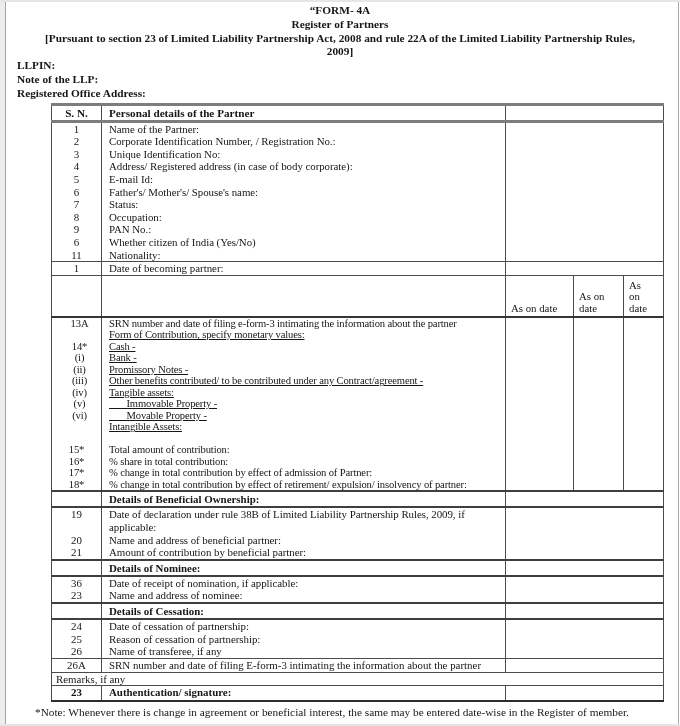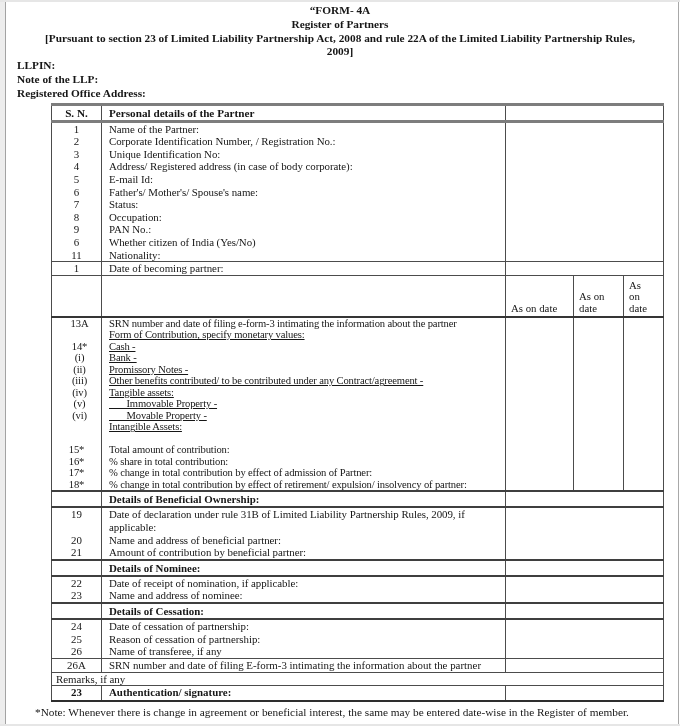--- a/index.html
+++ b/index.html
@@ -187,37 +187,37 @@
     </tr>
 
     <tr class="blk">
       <td class="sn">
         <div class="ln">19</div>
         <div class="ln"></div>
         <div class="ln">20</div>
         <div class="ln">21</div>
       </td>
       <td class="desc">
-        <div class="ln">Date of declaration under rule 31B of Limited Liability Partnership Rules, 2009, if</div>
+        <div class="ln">Date of declaration under rule 38B of Limited Liability Partnership Rules, 2009, if</div>
         <div class="ln">applicable:</div>
         <div class="ln">Name and address of beneficial partner:</div>
         <div class="ln">Amount of contribution by beneficial partner:</div>
       </td>
       <td colspan="3"></td>
     </tr>
 
     <tr class="sec">
       <td class="sn"></td>
       <td class="desc">Details of Nominee:</td>
       <td colspan="3"></td>
     </tr>
 
     <tr class="blk">
       <td class="sn">
-        <div class="ln">22</div>
+        <div class="ln">36</div>
         <div class="ln">23</div>
       </td>
       <td class="desc">
         <div class="ln">Date of receipt of nomination, if applicable:</div>
         <div class="ln">Name and address of nominee:</div>
       </td>
       <td colspan="3"></td>
     </tr>
 
     <tr class="sec">

